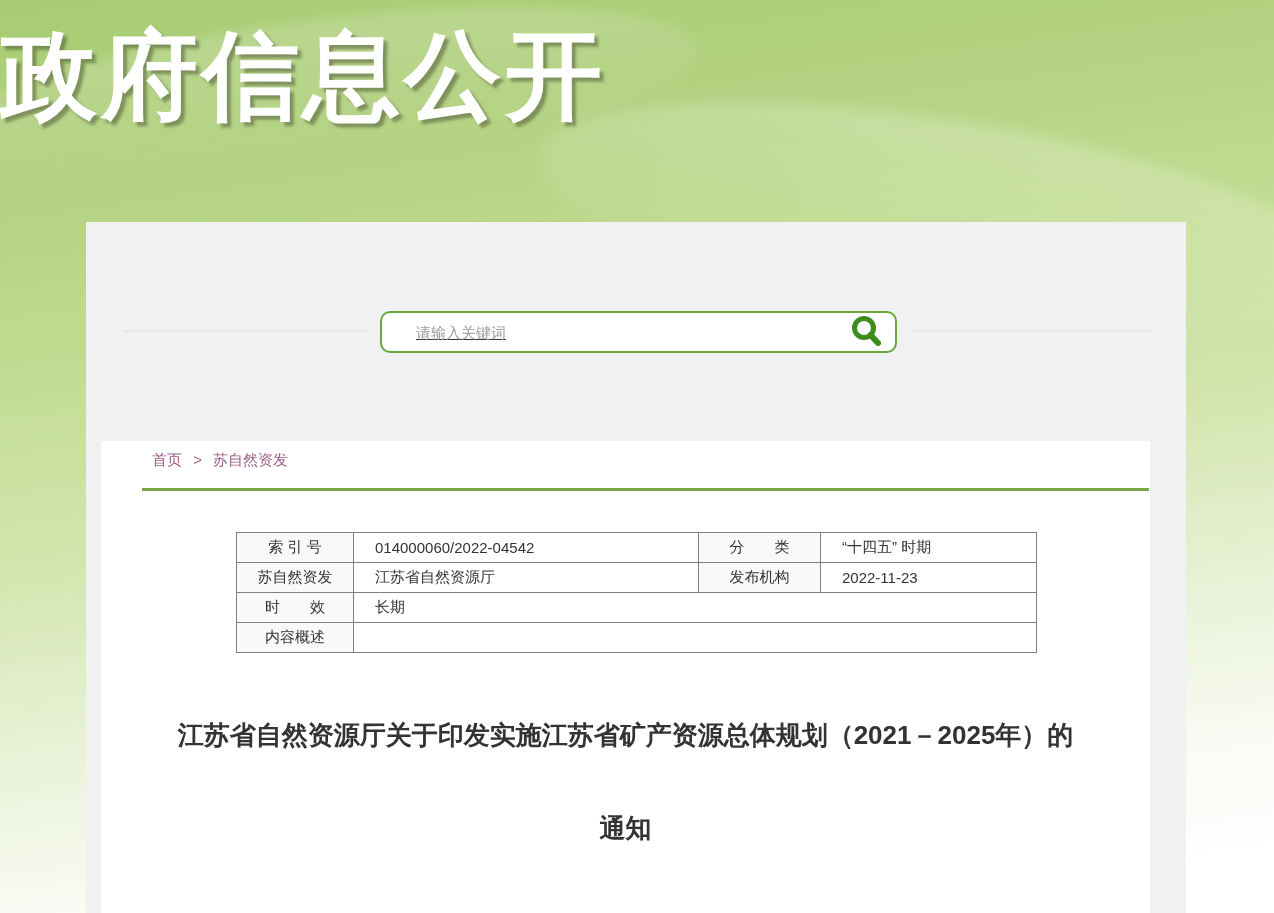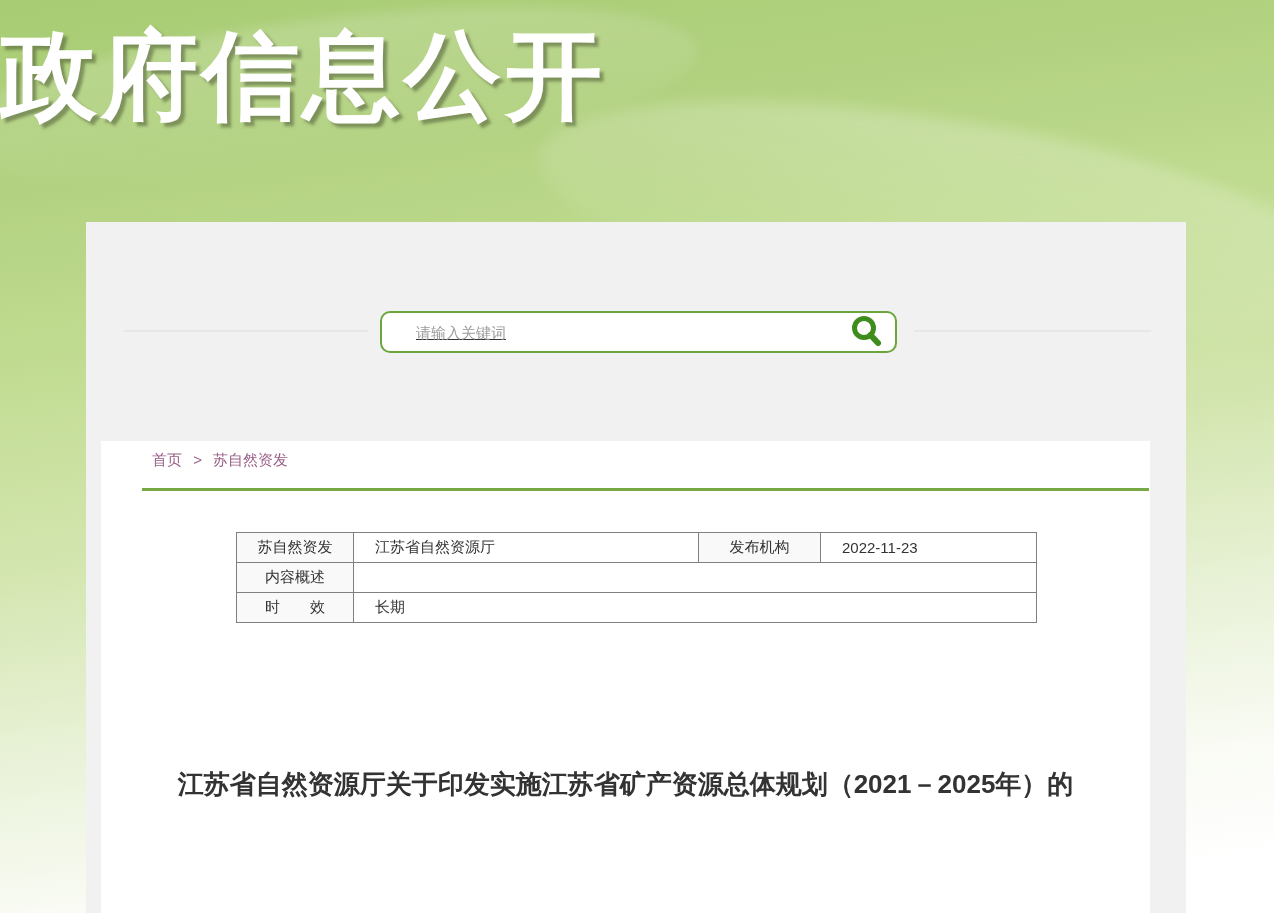--- a/index.html
+++ b/index.html
@@ -81,21 +81,21 @@
     border:1px solid #808080; height:30px; font-size:15px; color:#333;
     overflow:hidden; white-space:nowrap;
   }
   .info-table td.lbl { text-align:center; background:#f9f9f9; }
   .info-table td.val { text-align:left; padding-left:21px; background:#fff; }
 
   .article-title {
     position:absolute; left:0; top:277px; width:100%;
     text-align:center; font-size:26px; font-weight:bold; color:#333;
   }
-  .article-title .line1 { margin-top:49px; }
+  .article-title .line1 { }
   .article-title .line2 { margin-top:58px; }
 </style>
 </head>
 <body>
 
 <div class="streak streak1"></div>
 <div class="streak streak2"></div>
 <div class="streak streak3"></div>
 
 <div class="banner-title">政府信息公开</div>
@@ -129,34 +129,41 @@
 
     <table class="info-table">
       <colgroup>
         <col style="width:117px">
           <col style="width:345px">
           <col style="width:122px">
           <col style="width:216px">
       </colgroup>
       <tbody>
         <tr>
+          <td class="lbl">索 引 号</td>
+          <td class="val">014000060/2022-04542</td>
+          <td class="lbl">分　　类</td>
+          <td class="val">“十四五” 时期</td>
+        </tr>
+        <tr>
           <td class="lbl">苏自然资发</td>
           <td class="val">江苏省自然资源厅</td>
           <td class="lbl">发布机构</td>
           <td class="val">2022-11-23</td>
         </tr>
         <tr>
+          <td class="lbl">时　　效</td>
+          <td class="val" colspan="3">长期</td>
+        </tr>
+        <tr>
           <td class="lbl">内容概述</td>
           <td class="val" colspan="3"></td>
-        </tr>
-        <tr>
-          <td class="lbl">时　　效</td>
-          <td class="val" colspan="3">长期</td>
         </tr>
       </tbody>
     </table>
 
     <div class="article-title">
       <div class="line1">江苏省自然资源厅关于印发实施江苏省矿产资源总体规划（2021－2025年）的</div>
+      <div class="line2">通知</div>
     </div>
 
   </div>
 </div>
 
 </body></html>

